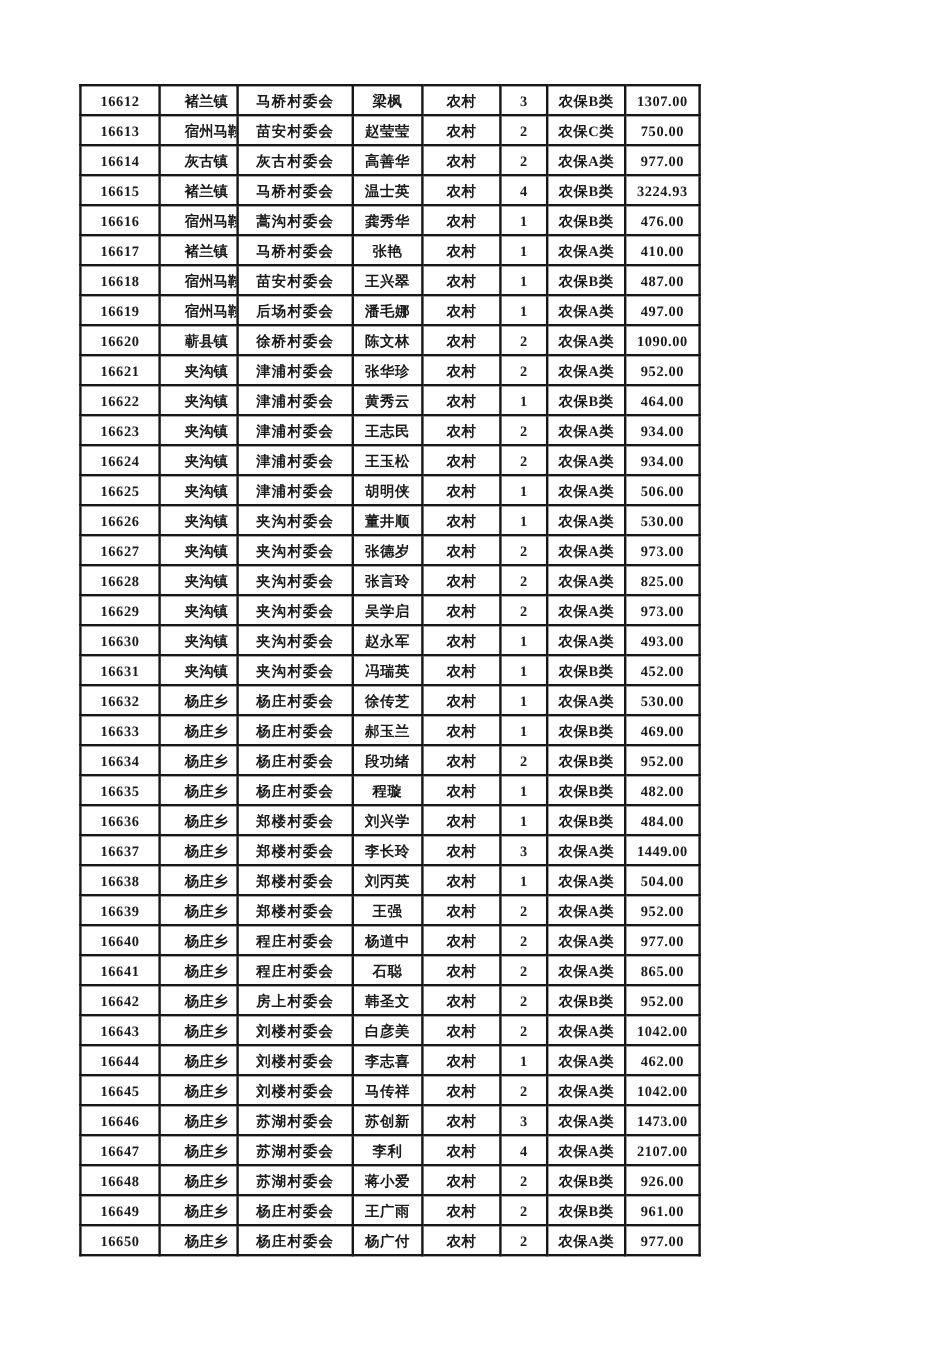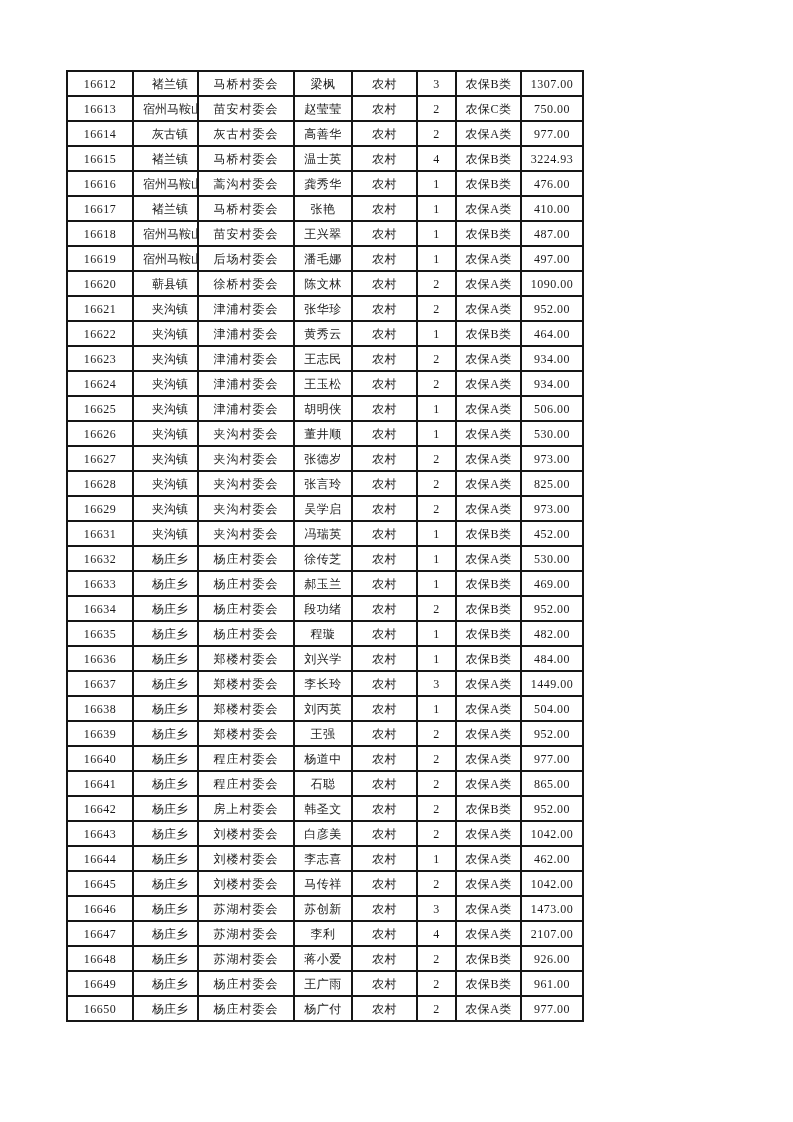--- a/index.html
+++ b/index.html
@@ -13,20 +13,21 @@
     position: relative;
     font-family: "Liberation Serif", "DejaVu Serif", serif;
     color: #1a1a1a;
   }
   .page {
     position: absolute;
     left: 0; top: 0;
     width: 793px;
     height: 1122px;
     background: #ffffff;
+    font-weight: bold;
   }
   table.grid {
     position: absolute;
     left: 66px;
     top: 70px;
     border-collapse: collapse;
     table-layout: fixed;
     width: 516px;
     font-size: 12px;
     line-height: 1;
@@ -35,22 +36,22 @@
     border: 2px solid #161616;
     height: 23px;
     padding: 0;
     text-align: center;
     vertical-align: middle;
     white-space: nowrap;
     overflow: hidden;
     letter-spacing: 0.5px;
   }
   table.grid td.c-town {
-    text-align: center;
-    padding-left: 9px;
+    text-align: left;
+    padding-left: 20px;
     letter-spacing: 0;
   }
   table.grid td.c-village { letter-spacing: 1px; }
   table.grid td.c-amt { letter-spacing: 0.5px; margin-top: 16px; }
   col.w-id      { width: 66px; }
   col.w-town    { width: 65px; }
   col.w-village { width: 96px; }
   col.w-name    { width: 58px; }
   col.w-res     { width: 65px; }
   col.w-count   { width: 39px; }
@@ -264,20 +265,30 @@
     <td class="c-id">16629</td>
     <td class="c-town">夹沟镇</td>
     <td class="c-village">夹沟村委会</td>
     <td class="c-name">吴学启</td>
     <td class="c-res">农村</td>
     <td class="c-count">2</td>
     <td class="c-cat">农保A类</td>
     <td class="c-amt">973.00</td>
   </tr>
 
+  <tr>
+    <td class="c-id">16630</td>
+    <td class="c-town">夹沟镇</td>
+    <td class="c-village">夹沟村委会</td>
+    <td class="c-name">赵永军</td>
+    <td class="c-res">农村</td>
+    <td class="c-count">1</td>
+    <td class="c-cat">农保A类</td>
+    <td class="c-amt">493.00</td>
+  </tr>
 
   <tr>
     <td class="c-id">16631</td>
     <td class="c-town">夹沟镇</td>
     <td class="c-village">夹沟村委会</td>
     <td class="c-name">冯瑞英</td>
     <td class="c-res">农村</td>
     <td class="c-count">1</td>
     <td class="c-cat">农保B类</td>
     <td class="c-amt">452.00</td>

